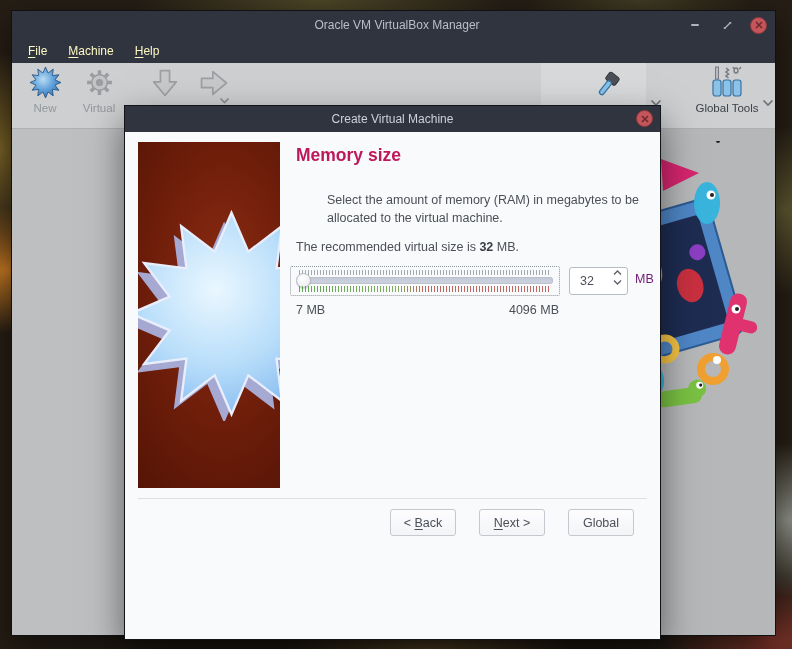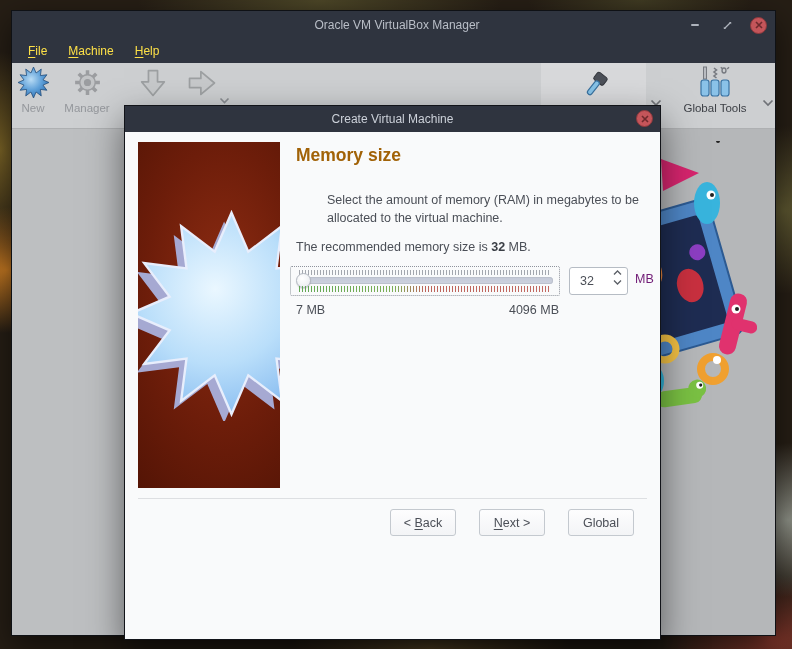--- a/index.html
+++ b/index.html
@@ -27,28 +27,28 @@
     display:flex;align-items:center;}
   .window-title{position:absolute;left:0;right:0;text-align:center;
     color:#b9bec7;font-size:12px;padding-left:7px;}
   .win-controls{position:absolute;right:8px;top:0;height:28px;display:flex;align-items:center;gap:14px;}
   .ctrl{width:18px;height:18px;display:flex;align-items:center;justify-content:center;cursor:default;}
   .min-glyph{display:block;width:8px;height:2px;background:#aeb3bc;border-radius:1px;}
   .close-circle{width:17px;height:17px;border-radius:50%;background:#c4555a;border:1px solid #8f393d;
     display:flex;align-items:center;justify-content:center;box-sizing:border-box;}
 
   .menubar{position:absolute;left:0;top:28px;right:0;height:24px;background:#2f343f;
-    display:flex;align-items:center;color:#fde047;font-size:12px;}
+    display:flex;align-items:center;color:#fef9c3;font-size:12px;}
   .menu-item{padding:2px 8px;margin-left:5px;cursor:default;}
   .menu-item:first-child{margin-left:8px;}
   .mn{text-decoration:underline;text-underline-offset:2px;}
 
   .toolbar{position:absolute;left:0;top:52px;right:0;height:66px;background:#cdcfd1;
     border-bottom:1px solid #aeb0b2;box-sizing:border-box;}
-  .tool{position:absolute;top:3px;display:flex;flex-direction:column;align-items:center;}
+  .tool{position:absolute;top:3px;display:flex;flex-direction:column;align-items:center;padding-left:12px;}
   .tool .tlabel{font-size:11.5px;margin-top:3px;}
   .tlabel.disabled{color:#94979c;}
   .tlabel.enabled{color:#3d4046;}
   .mt-highlight{position:absolute;left:529px;top:0;width:105px;height:65px;background:#d8d9db;}
   .chev{position:absolute;}
 
   .main-content{position:absolute;left:0;top:118px;right:0;bottom:0;background:#b5b7b9;overflow:hidden;}
   .left-panel{position:absolute;left:0;top:0;width:256px;bottom:0;background:#bdbfc1;}
   .welcome-graphic{position:absolute;left:549px;top:12px;}
 
@@ -59,21 +59,21 @@
   .dialog-titlebar{position:absolute;left:0;top:0;right:0;height:26px;background:#2f343f;}
   .dialog-title{position:absolute;left:0;right:0;top:0;height:26px;line-height:26px;
     text-align:center;color:#ccd1d9;font-size:12px;}
   .dialog-close{position:absolute;right:7px;top:4px;}
   .dialog-body{position:absolute;left:0;top:26px;right:0;bottom:0;}
 
   .wizard-image{position:absolute;left:13px;top:10px;width:142px;height:346px;overflow:hidden;
     background:radial-gradient(120% 90% at 60% 42%,#8d2c12 0%,#6d1d0a 45%,#471003 100%);}
   .wizard-image svg{position:absolute;left:-14px;top:64px;}
 
-  .dlg-heading{position:absolute;left:171px;top:13px;font-size:17.5px;font-weight:bold;color:#a16207;}
+  .dlg-heading{position:absolute;left:171px;top:13px;font-size:17.5px;font-weight:bold;color:#be185d;}
   .dlg-desc{position:absolute;left:171px;top:59px;font-size:12.5px;line-height:18px;color:#4b4f57;margin-left:31px;}
   .dlg-rec{position:absolute;left:171px;top:108px;font-size:12.5px;color:#4b4f57;}
   .pre{white-space:pre;}
   .rec-val{font-weight:bold;color:#3a3e45;}
 
   .slider-row{position:absolute;left:165px;top:134px;width:362px;height:34px;}
   .mem-slider{position:absolute;left:0;top:0;width:270px;height:30px;
     border:1px dotted #8e939c;border-radius:2px;box-sizing:border-box;}
   .ticks-top{position:absolute;left:8px;right:8px;top:3px;height:5px;
     background:repeating-linear-gradient(90deg,#a3a7ae 0 1px,transparent 1px 3px);}
@@ -159,21 +159,21 @@
       <div class="tool" style="left:53px;width:44px;">
         <svg width="33" height="33" viewBox="0 0 32 32">
           <g stroke="#9b9da0" fill="#c2c4c6">
             <g stroke-width="3.4">
               <path d="M16 4 v5 M16 23 v5 M4 16 h5 M23 16 h5 M7.5 7.5 l3.5 3.5 M21 21 l3.5 3.5 M24.5 7.5 L21 11 M11 21 l-3.5 3.5"></path>
             </g>
             <circle cx="16" cy="16" r="7.5" stroke-width="1.4"></circle>
             <circle cx="16" cy="16" r="3" fill="#9b9da0"></circle>
           </g>
         </svg>
-        <span class="tlabel disabled">Manager</span>
+        <span class="tlabel disabled">Virtual</span>
       </div>
 
       <div class="tool" style="left:122px;width:38px;">
         <svg width="34" height="34" viewBox="0 0 30 30">
           <polygon points="11,4 19,4 19,14 25,14 15,26 5,14 11,14" fill="#c7c9cb" stroke="#9da0a2" stroke-width="1.5" stroke-linejoin="round"></polygon>
         </svg>
       </div>
 
       <div class="tool" style="left:171px;width:38px;">
         <svg width="34" height="34" viewBox="0 0 30 30">
@@ -280,21 +280,21 @@
         </svg>
       </div>
 
       <div class="dlg-heading">Memory size</div>
 
       <div class="dlg-desc">
         <div>Select the amount of memory (RAM) in megabytes to be</div>
         <div>allocated to the virtual machine.</div>
       </div>
 
-      <div class="dlg-rec"><span class="pre">The recommended memory size is </span><span class="pre rec-val">32</span><span class="pre"> MB.</span></div>
+      <div class="dlg-rec"><span class="pre">The recommended virtual size is </span><span class="pre rec-val">32</span><span class="pre"> MB.</span></div>
 
       <div class="slider-row">
         <div class="mem-slider">
           <div class="ticks-top"></div>
           <div class="slider-track"></div>
           <div class="slider-handle"></div>
           <div class="ticks-bottom"></div>
         </div>
         <div class="mem-spin">
           <span class="spin-value">32</span>

